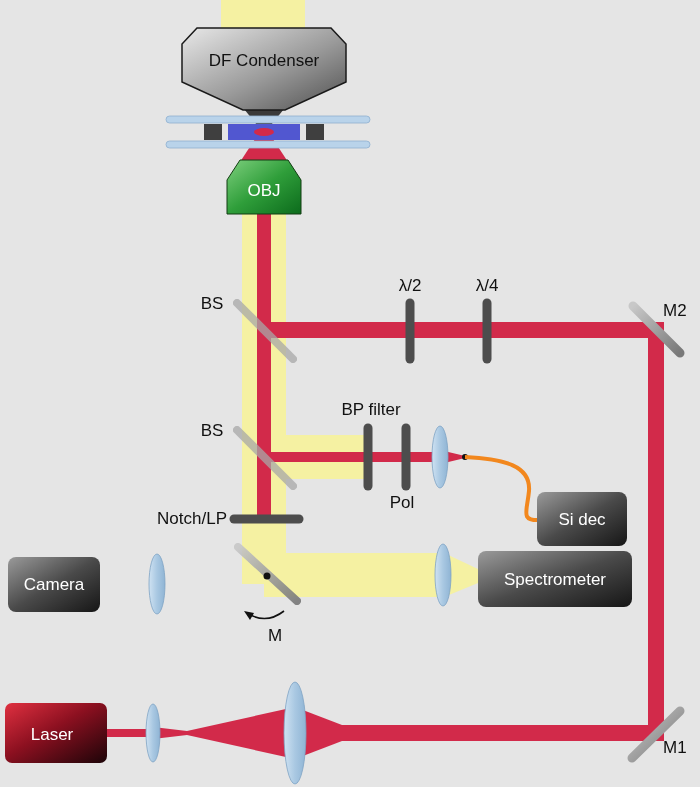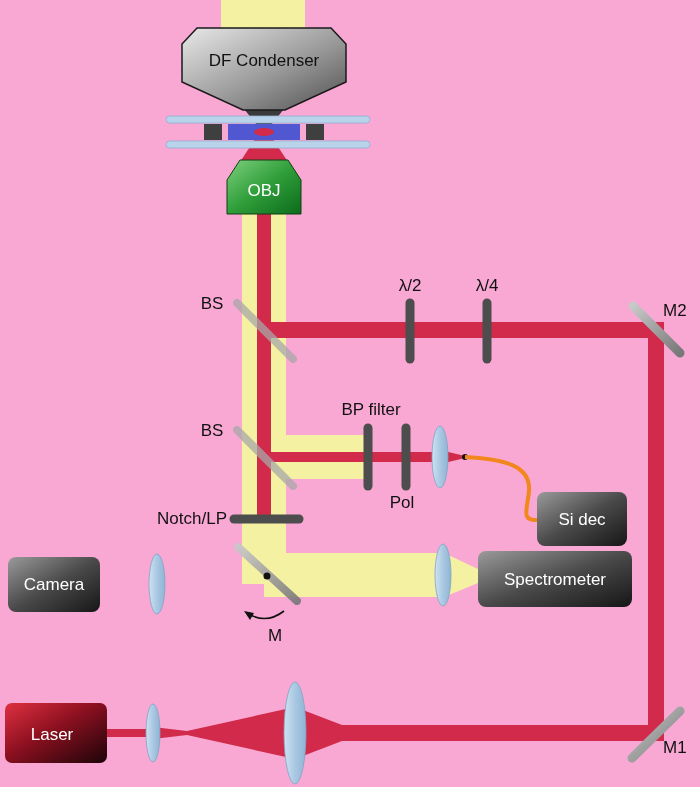--- a/index.html
+++ b/index.html
@@ -1,16 +1,16 @@
 <!DOCTYPE html>
 <html><head>
 <meta charset="utf-8">
 <style>
   html,body{margin:0;padding:0;background:#fff;}
-  .canvas{position:relative;width:700px;height:787px;background:#f9a8d4;overflow:hidden;}
+  .canvas{position:relative;width:700px;height:787px;background:#e5e5e5;overflow:hidden;}
   svg{display:block;}
   text{font-family:"Liberation Sans",sans-serif;}
   .lbl{font-size:17px;fill:#111111;}
   .lbl-box{font-size:17px;fill:#ffffff;}
 </style>
 </head>
 <body>
 
 <div class="canvas">
 <svg width="700" height="787" viewBox="0 0 700 787">

